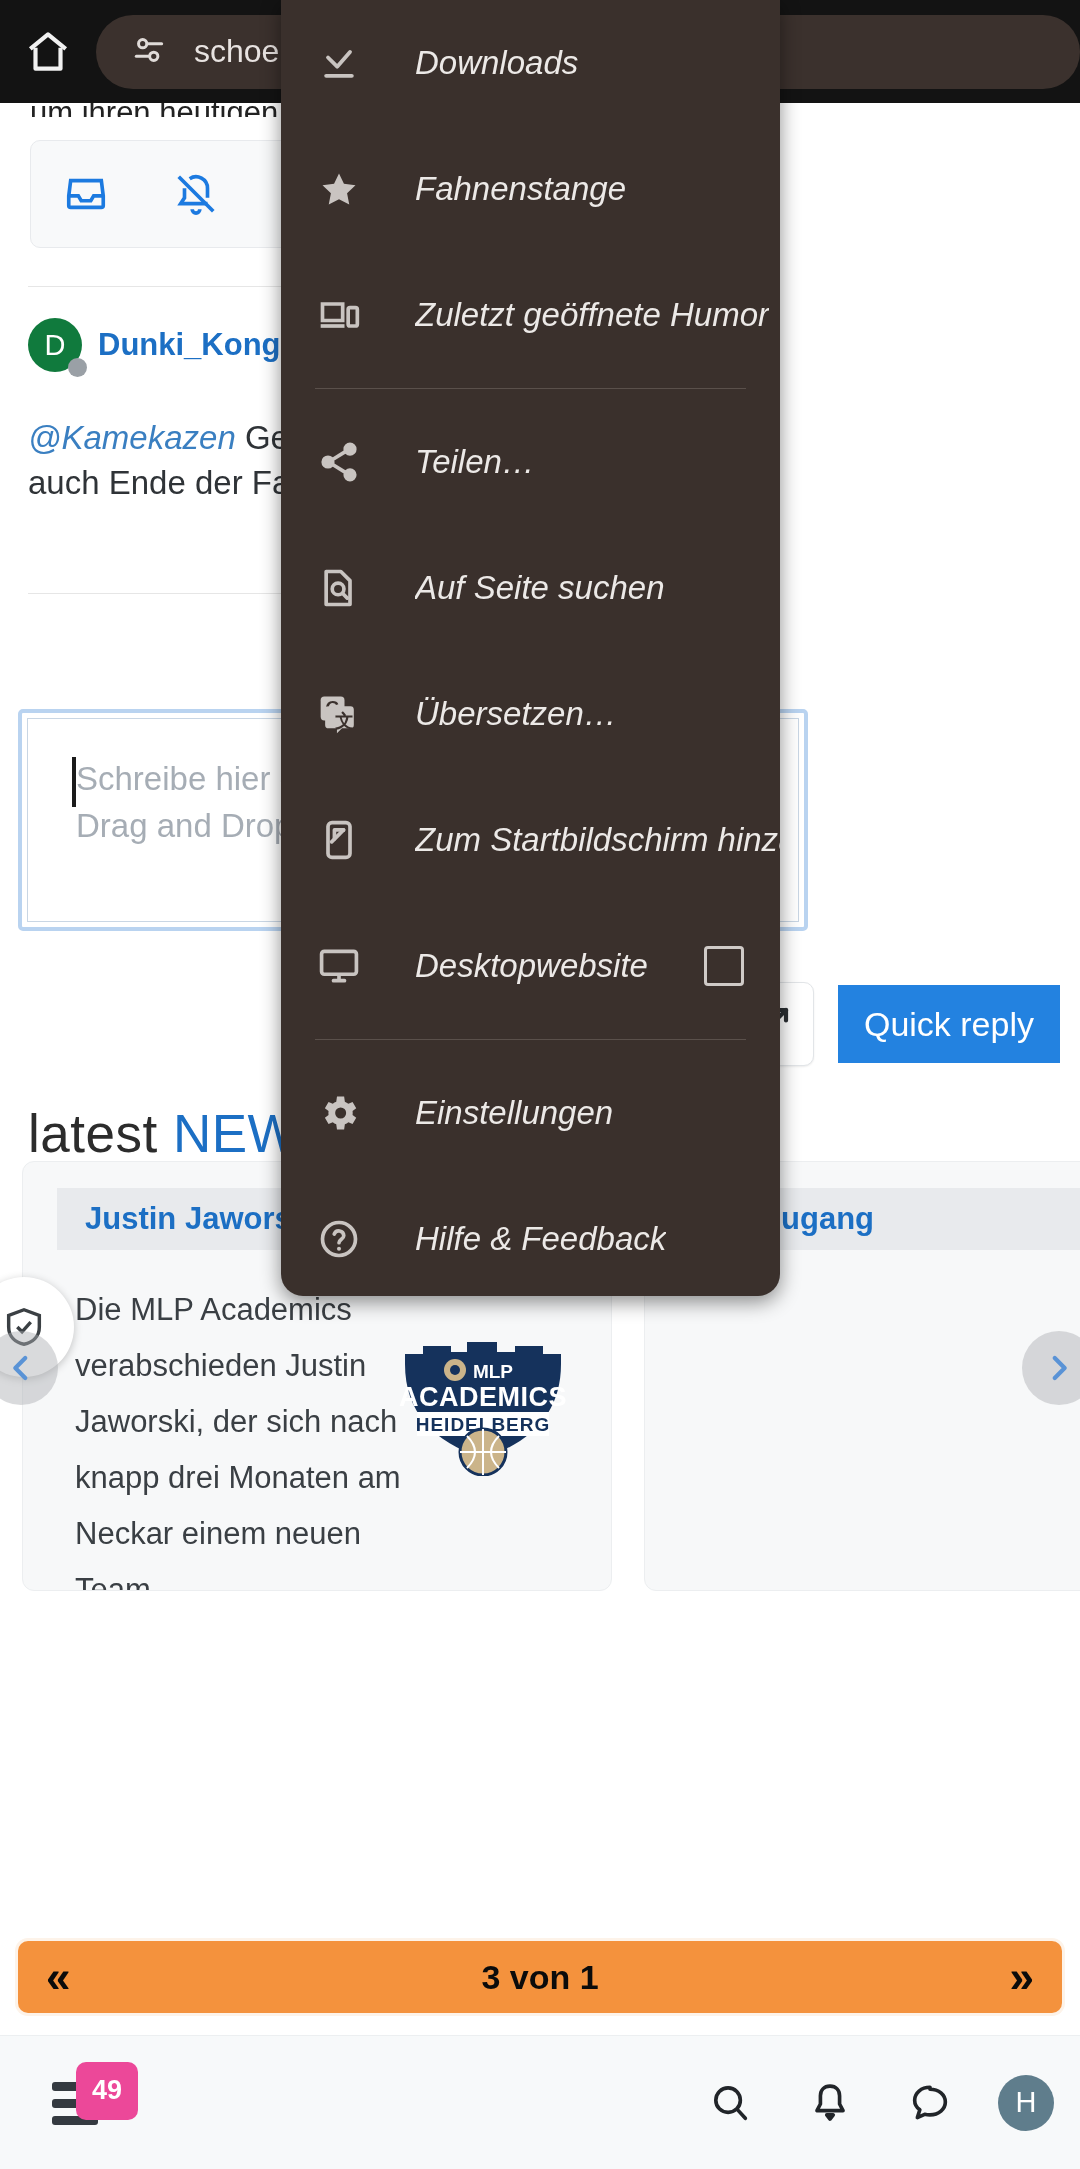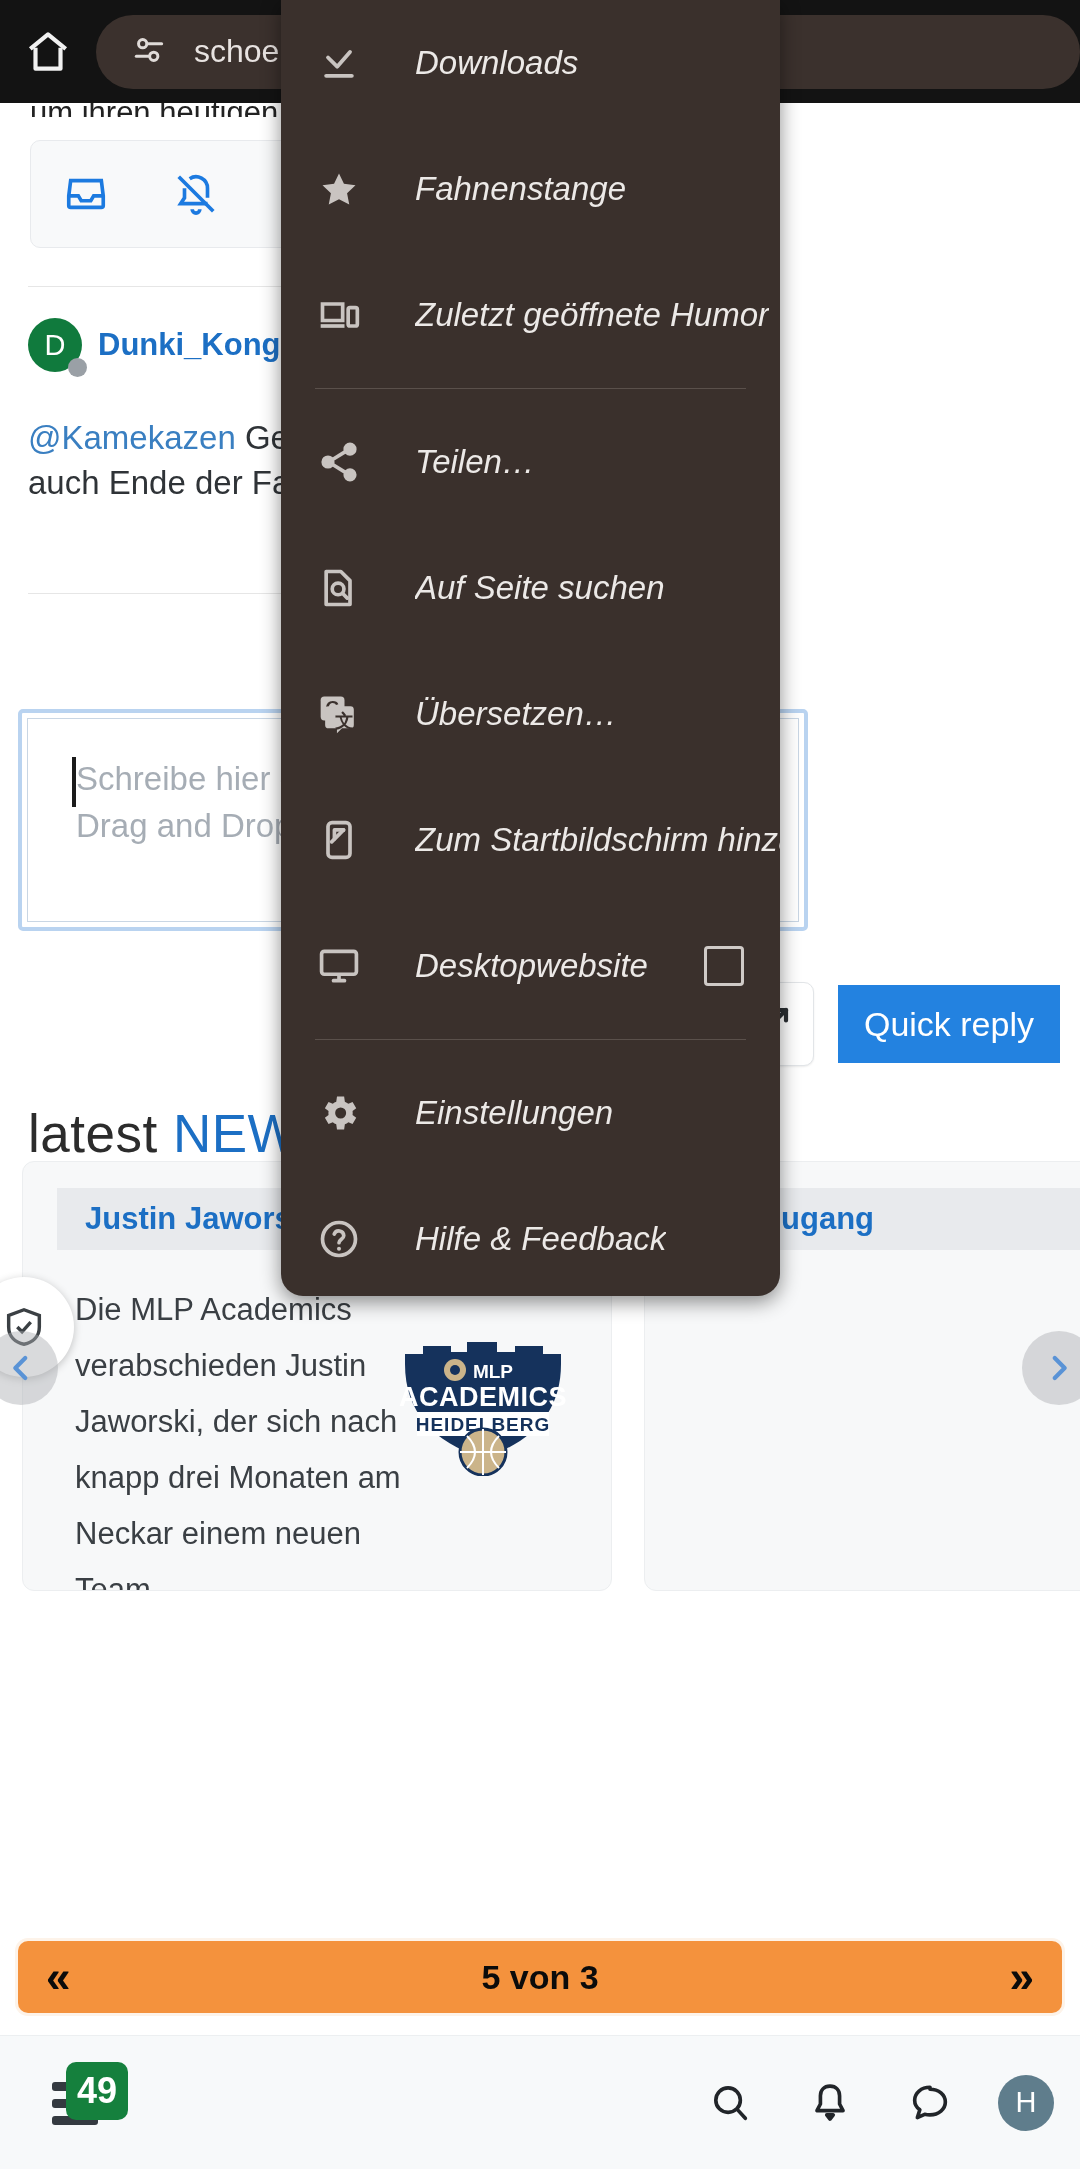--- a/index.html
+++ b/index.html
@@ -71,21 +71,21 @@
   .poster {
     margin-left: 16px; color: #1c6fc4; font-size: 31px; font-weight: bold;
     white-space: nowrap;
   }
   .replied { margin-left: 12px; color: #9a9a9a; font-size: 31px; white-space: nowrap; }
 
   .post-body {
     position: absolute; top: 312px; left: 28px; width: 700px;
     font-size: 33px; line-height: 45px; color: #2f3337; white-space: nowrap;
   }
-  .mention { color: #3a7fc1; }
+  .mention { color: #3a7fc1; font-style: italic; }
 
   .composer {
     position: absolute; top: 606px; left: 18px; width: 790px; height: 222px;
     border: 4px solid #b9d3f0; border-radius: 5px; background: #fff;
   }
   .composer-inner {
     position: absolute; inset: 5px; border: 1px solid #c9d6e4; background: #fff;
     padding: 36px 0 0 48px; overflow: hidden;
   }
   .caret {
@@ -166,23 +166,23 @@
     background: #f7f9fa; border-top: 1px solid #eceff1;
     display: flex; align-items: center;
   }
   .hamb-wrap { position: relative; width: 160px; height: 134px; display: flex; align-items: center; justify-content: center; }
   .hamb { width: 56px; height: 42px; position: relative; }
   .hamb i { position: absolute; left: 0; height: 9px; background: #343a40; border-radius: 3px; }
   .hamb i:nth-child(1) { top: 0; width: 34px; }
   .hamb i:nth-child(2) { top: 17px; width: 56px; }
   .hamb i:nth-child(3) { top: 34px; width: 46px; }
   .badge {
-    position: absolute; left: 66px; top: 26px; min-width: 62px; height: 58px;
-    background: #15803d; border-radius: 10px; color: #fff;
-    font-size: 36px; font-weight: bold;
+    position: absolute; left: 76px; top: 26px; min-width: 62px; height: 58px;
+    background: #ec4899; border-radius: 10px; color: #fff;
+    font-size: 27px; font-weight: bold;
     display: flex; align-items: center; justify-content: center; padding: 0 10px;
   }
   .bottom-right { margin-left: auto; display: flex; align-items: center; padding-right: 26px; }
   .bicon { width: 100px; height: 134px; display: flex; align-items: center; justify-content: center; }
   .avatar-h {
     width: 56px; height: 56px; border-radius: 50%; background: #5f7d8c;
     color: #fff; font-size: 29px; display: flex; align-items: center; justify-content: center;
     margin-left: 18px;
   }
 
@@ -330,21 +330,21 @@
         </svg>
     </div>
     <div class="arrow-right">
       <svg width="34" height="34" viewBox="0 0 24 24" fill="none" stroke="#5a93d6" stroke-width="3" stroke-linecap="round" stroke-linejoin="round">
           <path d="M9 5l7 7-7 7"></path>
         </svg>
     </div>
 
     <div class="pager">
       <div class="chev">«</div>
-      <div class="lbl">5 von 3</div>
+      <div class="lbl">3 von 1</div>
       <div class="chev">»</div>
     </div>
 
   </div>
 
   <div class="chrome">
     <div class="home-btn">
       <svg width="50" height="50" viewBox="0 0 24 24" fill="none" stroke="#f1f1f1" stroke-width="2" stroke-linejoin="round">
         <path d="M3.5 10.5 12 3.5l8.5 7"></path>
         <path d="M6 10v10h12V10"></path>

